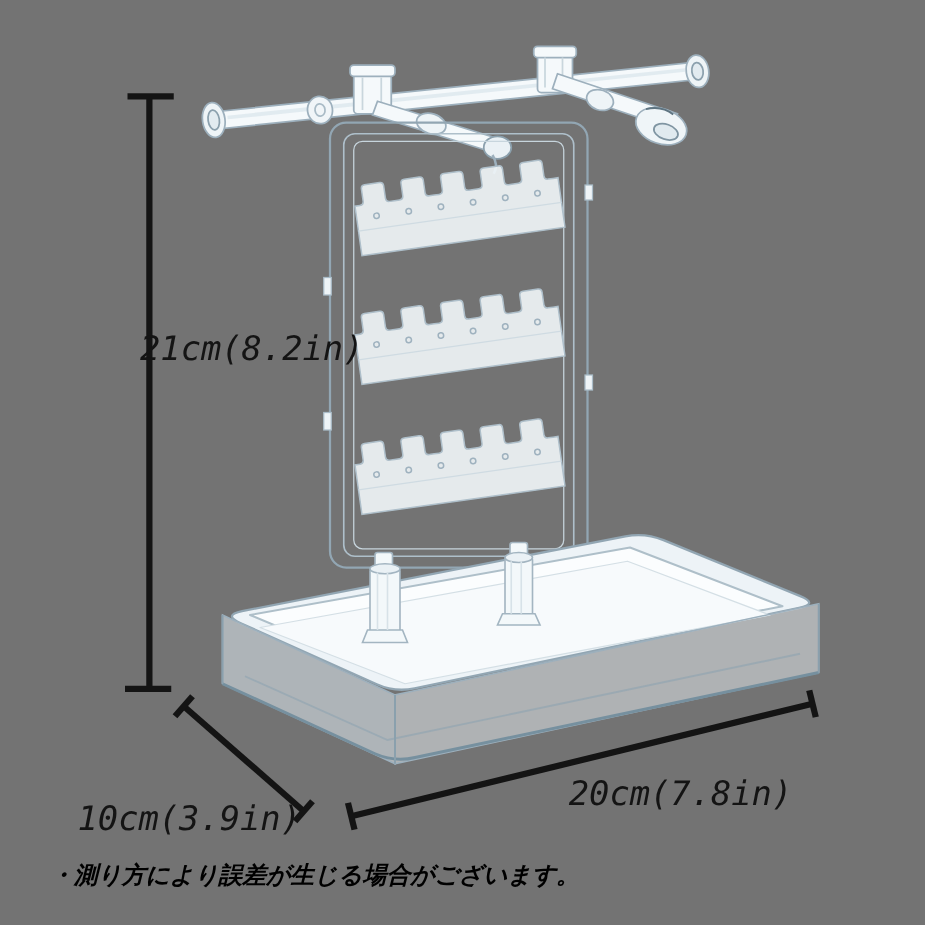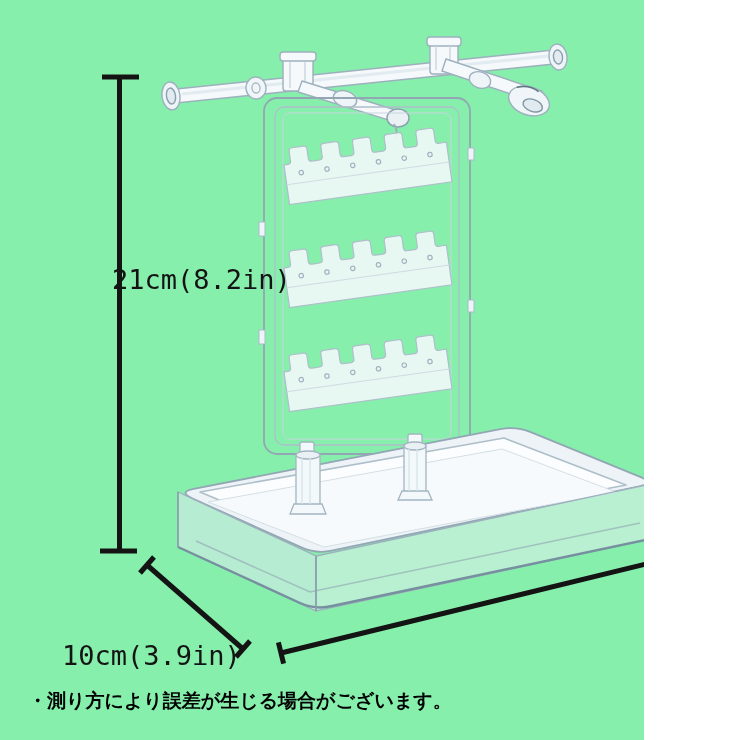--- a/index.html
+++ b/index.html
@@ -1,25 +1,25 @@
 <!DOCTYPE html>
 <html><head>
 <meta charset="utf-8">
 <style>
   html,body{margin:0;padding:0;background:#fff;}
-  #stage{position:relative;width:644px;height:740px;background:#86efac;overflow:hidden;
-         font-family:"Liberation Sans",sans-serif;}
+  #stage{position:relative;width:740px;height:740px;background:#737373;overflow:hidden;
+         font-family:"Liberation Sans",sans-serif;font-style:italic;}
   #stage svg{position:absolute;left:0;top:0;}
   .dim-label{position:absolute;color:#141414;
              font-family:"DejaVu Sans Mono","Liberation Mono",monospace;
              font-size:27px;font-weight:500;letter-spacing:0px;white-space:nowrap;}
   #height-label{left:112px;top:264px;}
   #depth-label{left:62px;top:640px;}
   #width-label{left:455px;top:620px;}
-  .notes{position:absolute;left:28px;top:688px;width:680px;color:#000;}
+  .notes{position:absolute;left:40px;top:688px;width:680px;color:#000;}
   .note-line{font-size:19px;font-weight:700;line-height:25px;white-space:nowrap;
              font-family:"Liberation Sans",sans-serif;}
 </style>
 </head>
 <body>
 
 <div id="stage">
 
   <svg width="740" height="740" viewBox="0 0 740 740">
 
@@ -169,18 +169,19 @@
       <g>
         <path d="M281,653 L650,563"></path>
         <path d="M278.4,642.3 L283.6,663.7"></path>
         <path d="M647.4,552.3 L652.6,573.7"></path>
       </g>
     </g>
   </svg>
 
   <div class="dim-label" id="height-label">21cm(8.2in)</div>
   <div class="dim-label" id="depth-label">10cm(3.9in)</div>
+  <div class="dim-label" id="width-label">20cm(7.8in)</div>
 
   <div class="notes">
     <div class="note-line">・測り方により誤差が生じる場合がございます。</div>
   </div>
 
 </div>
 
 </body></html>

